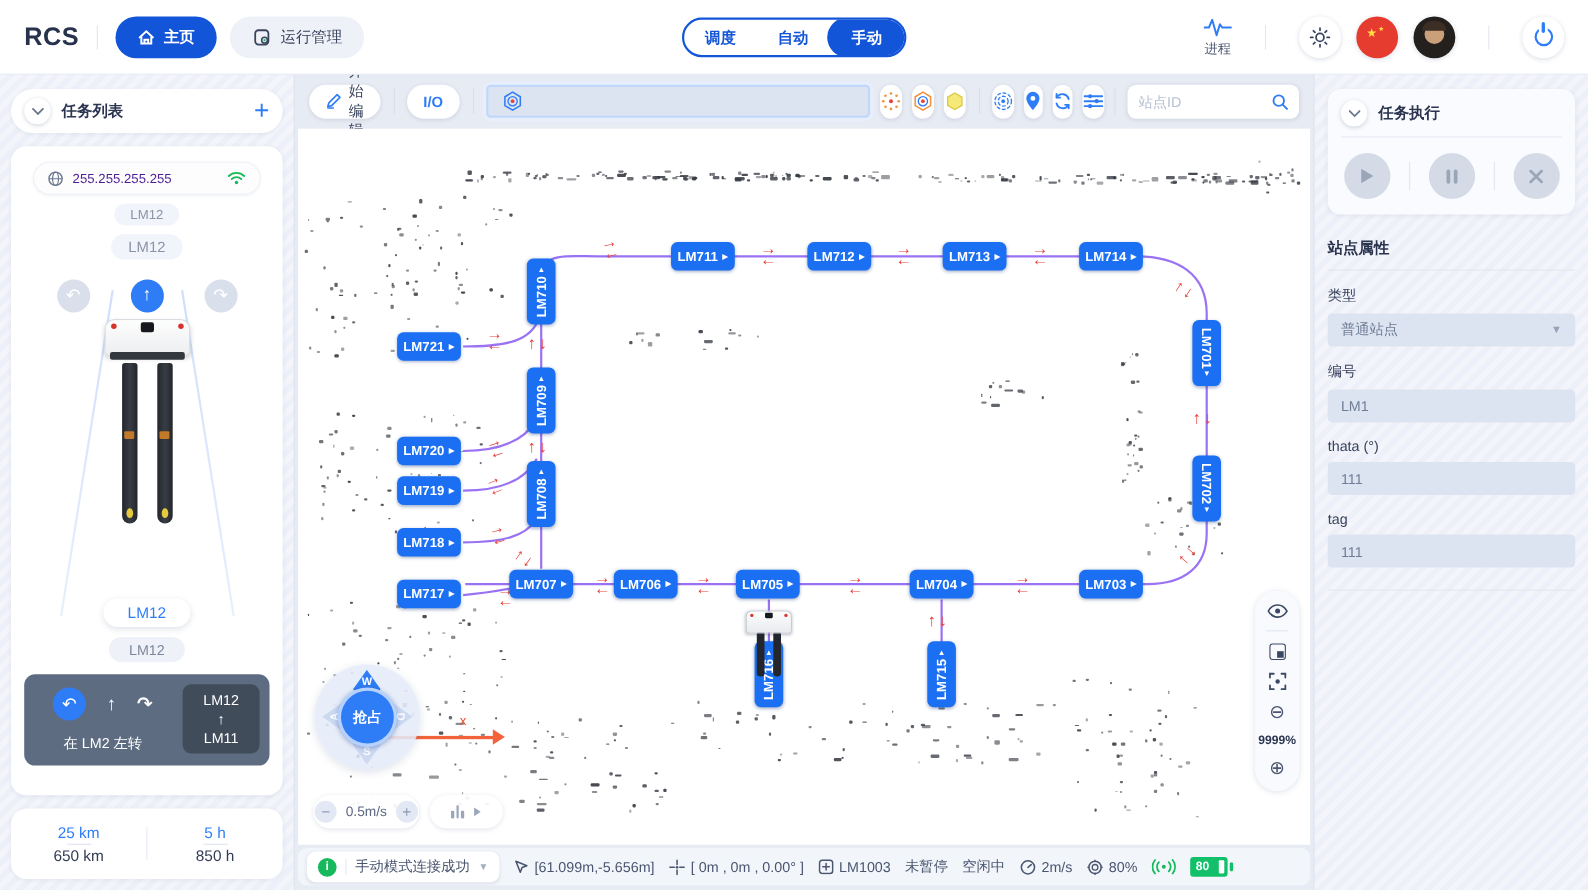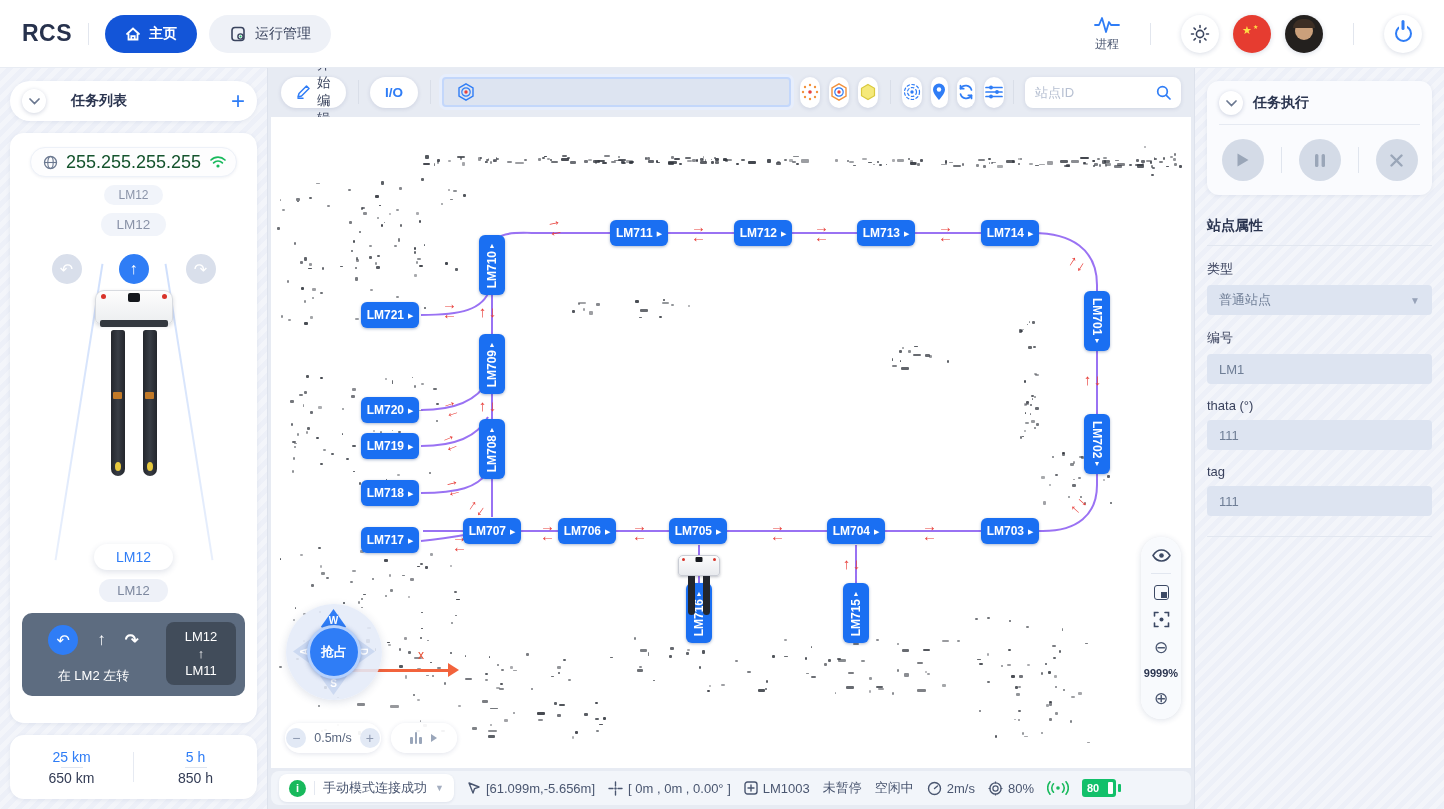--- a/index.html
+++ b/index.html
@@ -29,27 +29,27 @@
   .power{position:relative;width:17px;height:17px;border:2.6px solid #2f7df6;border-radius:50%;}
   .power::after{content:'';position:absolute;top:-7px;left:50%;transform:translateX(-50%);width:3px;height:10px;background:#2f7df6;border-radius:2px;box-shadow:0 0 0 2.5px #fff;}
   
   .content{flex:1;display:flex;min-height:0;}
   .side{background:#edf0f8;background-image:repeating-linear-gradient(135deg,rgba(255,255,255,.35) 0 5px,rgba(0,0,0,0) 5px 10px);}
   .left{width:268px;flex:0 0 auto;border-right:1px solid #dde2ec;padding:14px 10px 10px;display:flex;flex-direction:column;gap:12px;}
   .right{width:250px;flex:0 0 auto;border-left:1px solid #dde2ec;padding:14px 12px;overflow:hidden;}
   .center{flex:1;display:flex;flex-direction:column;min-width:0;padding:0 3px;}
   
   .card{background:#fff;border-radius:14px;box-shadow:0 1px 4px rgba(40,60,110,.08);}
-  .lp-head{height:40px;border-radius:999px;display:flex;align-items:center;padding:0 12px;gap:25px;}
+  .lp-head{height:40px;border-radius:999px;display:flex;align-items:center;padding:0 12px;gap:10px;}
   .lp-head .ttl{font-size:14px;color:#2b3550;font-weight:bold;flex:1;}
   .plus{color:#2f7df6;font-size:24px;font-weight:400;line-height:1;cursor:pointer;}
   .chev-circ{width:24px;height:24px;border-radius:50%;background:#fff;box-shadow:0 1px 4px rgba(40,60,110,.22);display:flex;align-items:center;justify-content:center;cursor:pointer;}
   .agv-card{flex:1;display:flex;flex-direction:column;padding:14px 12px 12px;position:relative;}
   .ip-pill{height:30px;border:1px solid #edf1f8;background:#fdfdfe;box-shadow:0 1px 3px rgba(40,60,110,.07);border-radius:999px;display:flex;align-items:center;gap:8px;padding:0 12px;margin:0 8px;}
-  .ip-pill .ip{font-size:18px;color:#14532d;flex:1;}
+  .ip-pill .ip{font-size:12px;color:#4c1d95;flex:1;}
   .info-row{display:flex;align-items:center;margin-top:16px;padding:0 6px;}
   .spd{width:44px;height:44px;border-radius:50%;display:flex;flex-direction:column;align-items:center;justify-content:center;background:#fff;}
   .spd.blue{border:2px solid #2f7df6;color:#2f7df6;font-size:16px;font-weight:bold;}
   .spd.red{border:2px solid #e23b3b;color:#333c55;font-size:16px;font-weight:bold;line-height:1;}
   .spd.red small{font-size:9px;color:#333c55;font-weight:400;}
   .veh{flex:1;text-align:center;color:#333c55;font-size:14px;line-height:1.8;}
   .pillbadge{align-self:center;background:#f1f4fa;color:#8a93a8;border-radius:999px;padding:3px 14px;font-size:12px;margin-top:8px;}
   .pillbadge.lg{font-size:13.5px;padding:4px 16px;}
   .turnrow{display:flex;justify-content:center;gap:37px;margin-top:18px;}
   .turn{width:30px;height:30px;border-radius:50%;background:#d9dfeb;color:#fff;display:flex;align-items:center;justify-content:center;font-size:16px;cursor:pointer;}
@@ -189,20 +189,25 @@
       <span class="icon">
           <svg width="18" height="18" viewBox="0 0 18 18">
             <rect x="3" y="2.5" width="12" height="13" rx="3" fill="none" stroke="#3a445e" stroke-width="1.6"></rect>
             <circle cx="11.5" cy="11.5" r="2.6" fill="none" stroke="#3a445e" stroke-width="1.4"></circle>
             <circle cx="11.5" cy="11.5" r="1" fill="#18b95c"></circle>
           </svg>
         </span>
       <span>运行管理</span>
     </div>
 
+    <div class="seg">
+      <span>调度</span>
+      <span>自动</span>
+      <span class="on">手动</span>
+    </div>
 
     <div class="tb-right">
       <div class="proc">
         <span class="icon">
             <svg width="26" height="20" viewBox="0 0 26 20">
               <path d="M1 10h4l3-7 4 14 3-10 2 3h8" fill="none" stroke="#2f7df6" stroke-width="1.8" stroke-linejoin="round" stroke-linecap="round"></path>
             </svg>
           </span>
         <span>进程</span>
       </div>

